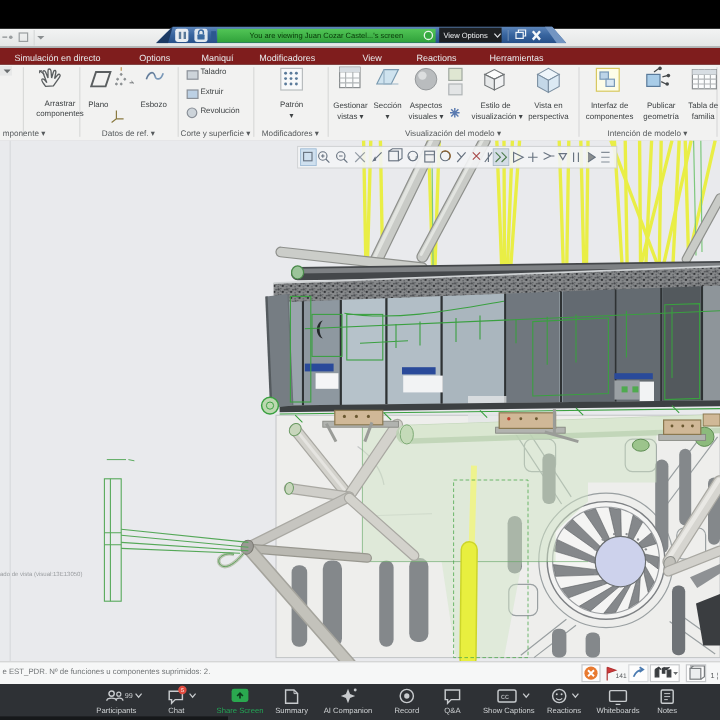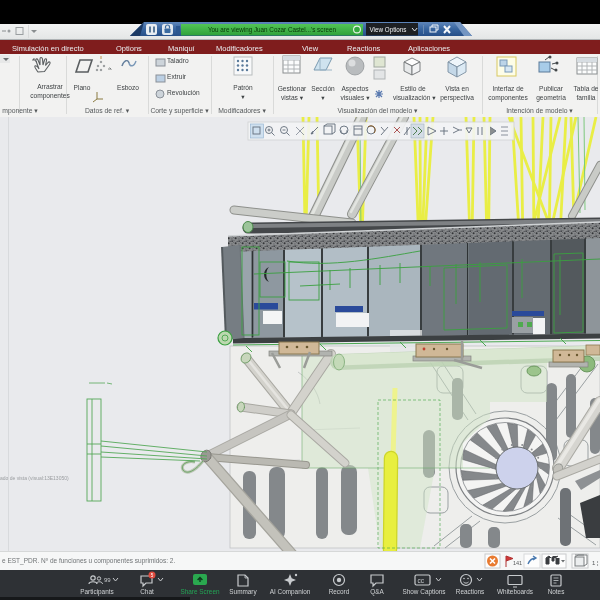--- a/index.html
+++ b/index.html
@@ -27,21 +27,21 @@
     <rect x="28" y="1" width="1" height="13" fill="#d8dada"></rect>
   </svg>
 </div>
 <div id="menubar" class="abs">
   <span style="left:12px">Simulación en directo</span>
   <span style="left:116px">Options</span>
   <span style="left:168px">Maniquí</span>
   <span style="left:216px">Modificadores</span>
   <span style="left:302px">View</span>
   <span style="left:347px">Reactions</span>
-  <span style="left:408px">Aplicaciones</span>
+  <span style="left:408px">Herramientas</span>
 </div>
 <div id="ribbon" class="abs">
   <div class="rsep" style="left:19px"></div>
   <div class="rsep" style="left:66px"></div>
   <div class="rsep" style="left:148px"></div>
   <div class="rsep" style="left:211px"></div>
   <div class="rsep" style="left:273px"></div>
   <div class="rsep" style="left:482px"></div>
   <div class="rsep" style="left:597px"></div>
   <div class="rlab" style="left:0px;width:40px">mponente ▾</div>

